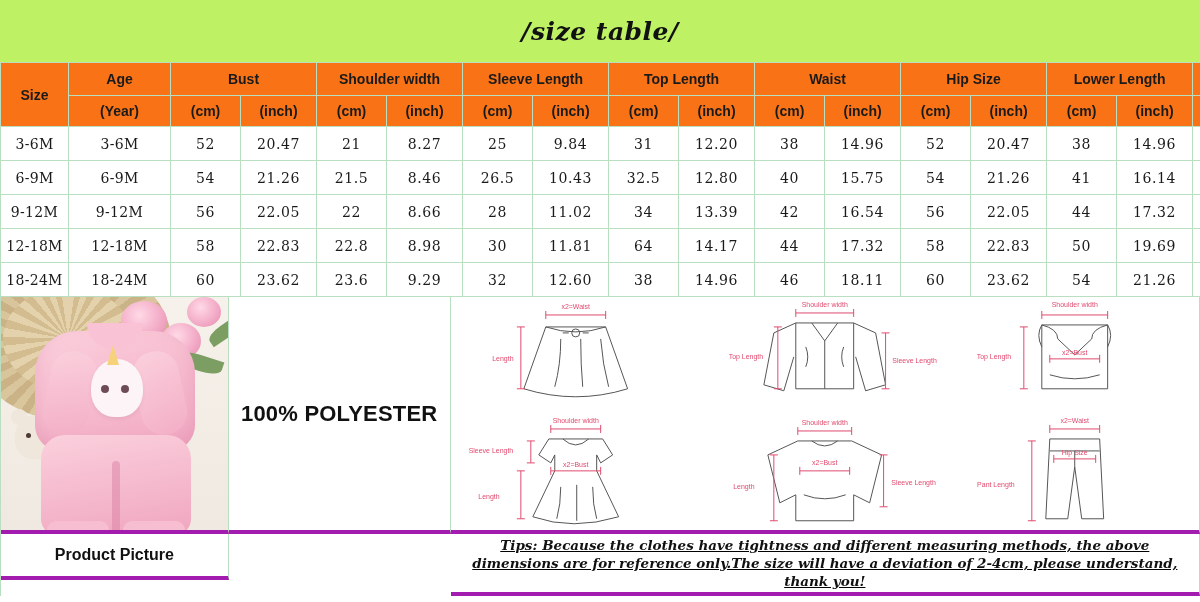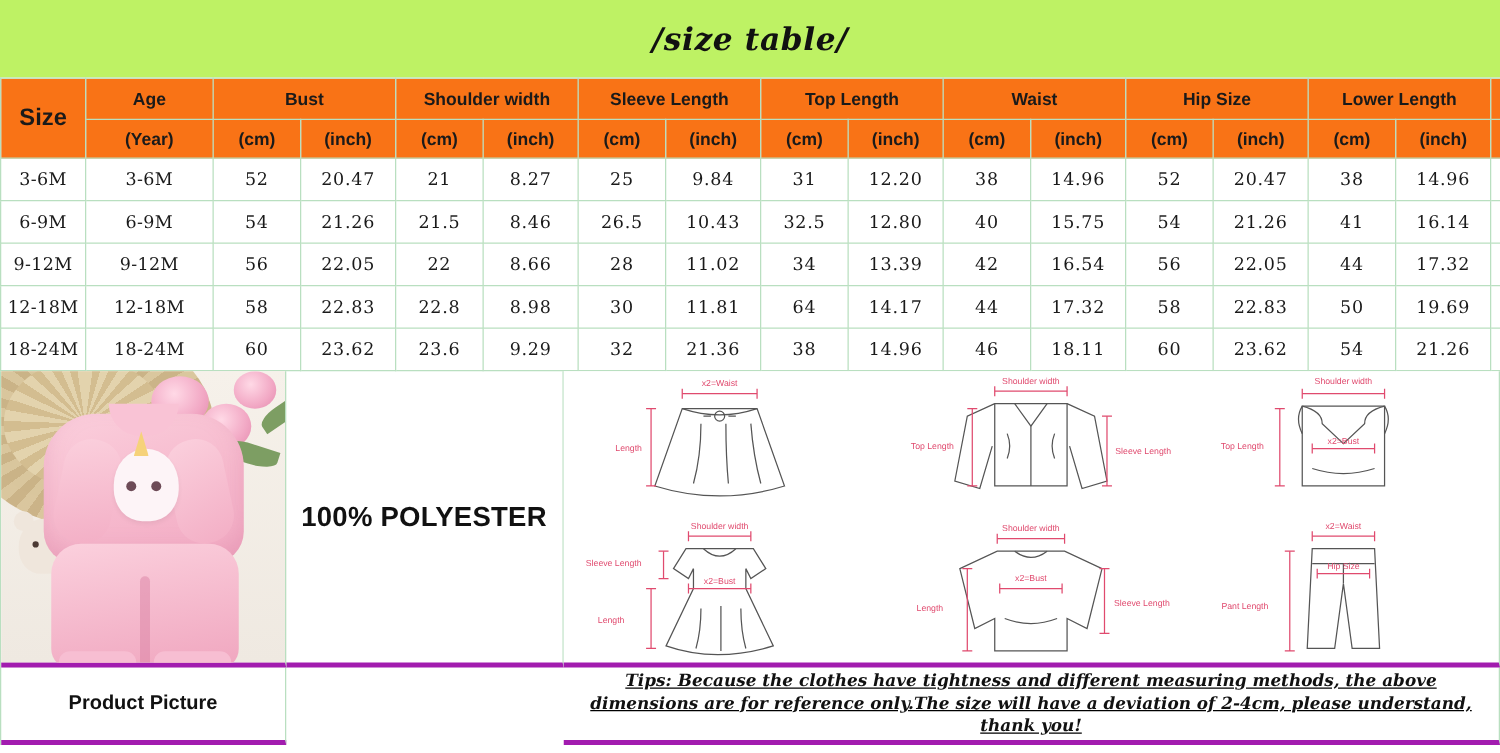--- a/index.html
+++ b/index.html
@@ -55,21 +55,21 @@
     font-weight: 700;
     font-size: 15px;
     height: 32px;
   }
   thead th.unit {
     font-weight: 700;
     font-size: 14px;
     height: 30px;
   }
   thead th.size-head {
-    font-size: 19px;
+    font-size: 14px;
   }
   tbody td {
     height: 33px;
     background: #ffffff;
     font-family: "DejaVu Serif", serif;
     font-size: 13.5px;
     letter-spacing: 0.6px;
   }
   tbody td.sizecol {
     letter-spacing: 0.3px;
@@ -115,21 +115,21 @@
     font-size: 22px;
     color: #111111;
     letter-spacing: 0.2px;
   }
   .dia-box {
     height: 237px;
     background: #ffffff;
     position: relative;
   }
   .foot-pic, .foot-mat {
-    height: 62px;
+    height: 46px;
     display: flex;
     align-items: center;
     justify-content: center;
   }
   .foot-label {
     font-family: "Liberation Sans", sans-serif;
     font-weight: 700;
     font-size: 16px;
     color: #111111;
   }
@@ -449,21 +449,21 @@
         <td>236</td>
       </tr>
       <tr>
         <td class="sizecol">18-24M</td>
         <td class="sizecol">18-24M</td>
         <td>60</td>
         <td>23.62</td>
         <td>23.6</td>
         <td>9.29</td>
         <td>32</td>
-        <td>21.36</td>
+        <td>12.60</td>
         <td>38</td>
         <td>14.96</td>
         <td>46</td>
         <td>18.11</td>
         <td>60</td>
         <td>23.62</td>
         <td>54</td>
         <td>21.26</td>
         <td>253</td>
       </tr>

